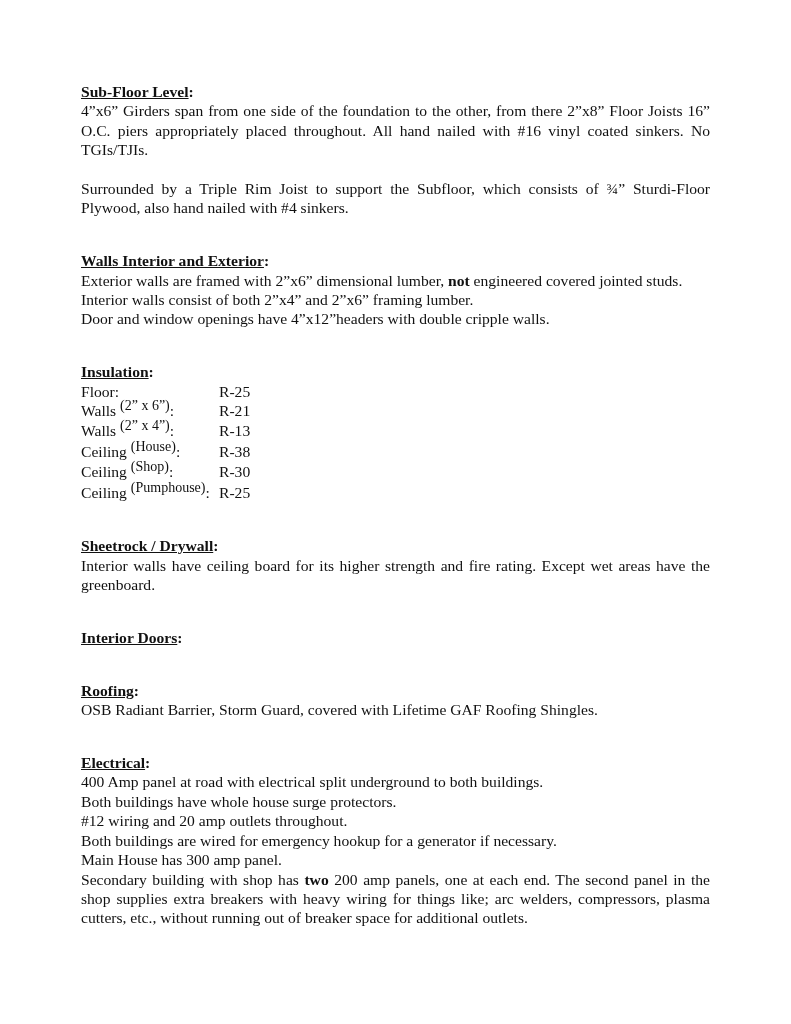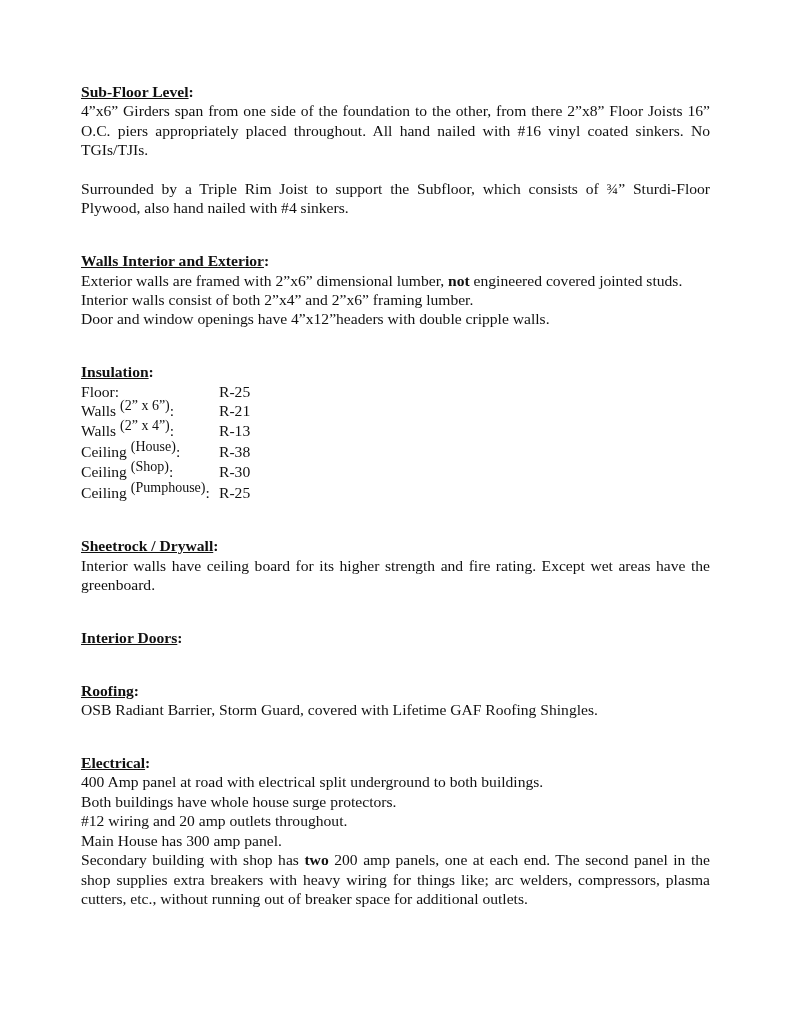--- a/index.html
+++ b/index.html
@@ -82,17 +82,18 @@
     <div class="heading"><span class="u">Roofing</span><span>:</span></div>
     <p>OSB Radiant Barrier, Storm Guard, covered with Lifetime GAF Roofing Shingles.</p>
   </div>
   <div class="gap"></div>
 
   <div class="section">
     <div class="heading"><span class="u">Electrical</span><span>:</span></div>
     <p>400 Amp panel at road with electrical split underground to both buildings.</p>
     <p>Both buildings have whole house surge protectors.</p>
     <p>#12 wiring and 20 amp outlets throughout.</p>
+    <p>Both buildings are wired for emergency hookup for a generator if necessary.</p>
     <p>Main House has 300 amp panel.</p>
     <p class="just"><span>Secondary building with shop has </span><b>two</b><span> 200 amp panels, one at each end. The second panel in the shop supplies extra breakers with heavy wiring for things like; arc welders, compressors, plasma cutters, etc., without running out of breaker space for additional outlets.</span></p>
   </div>
 
 </div>
 
 </body></html>

